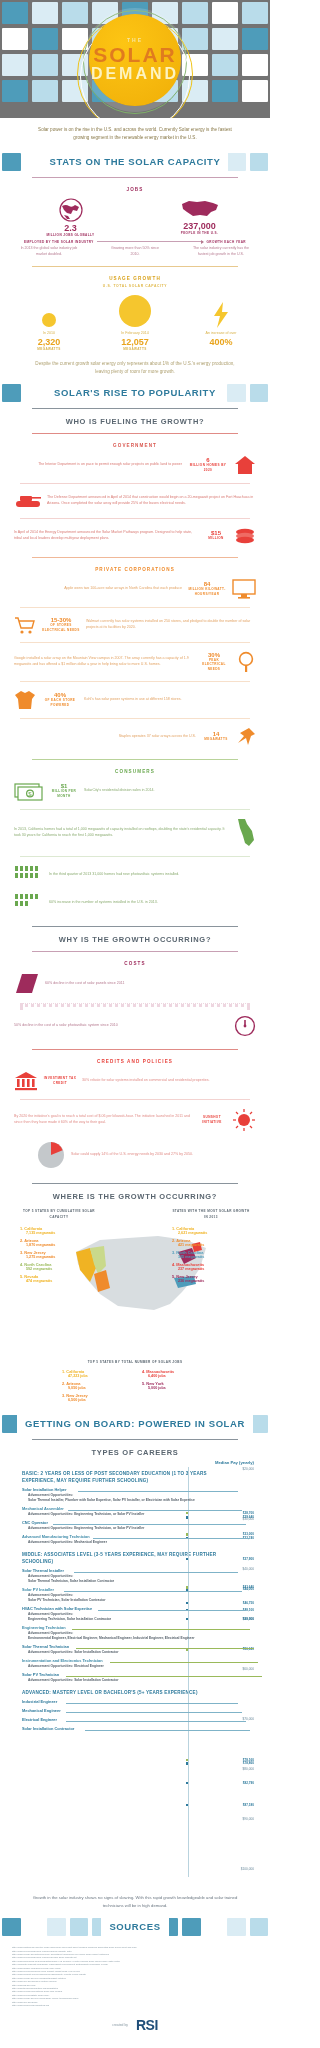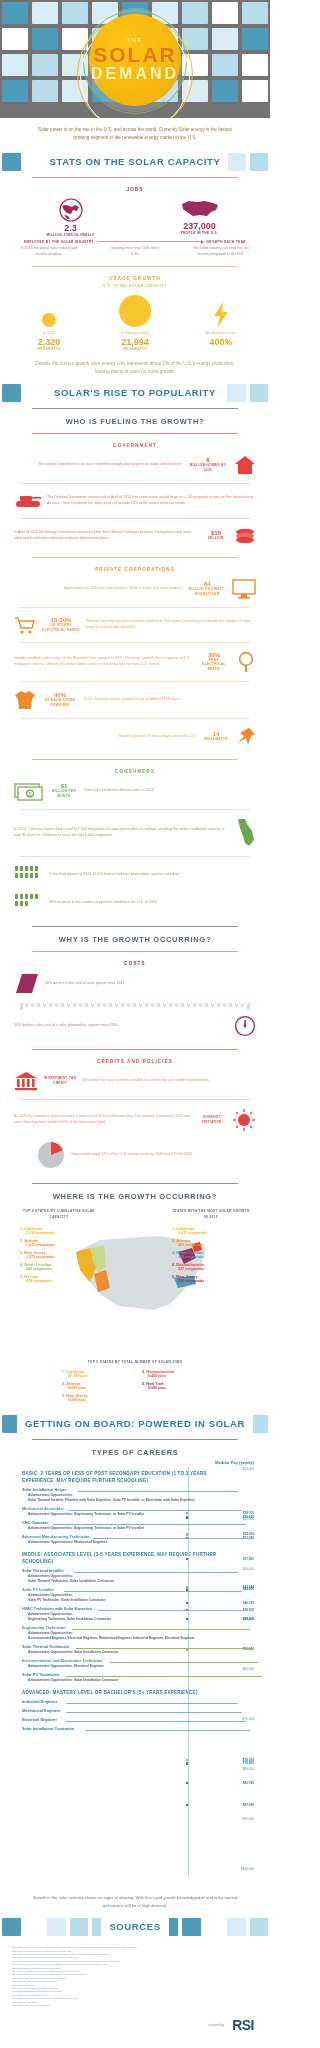--- a/index.html
+++ b/index.html
@@ -65,21 +65,21 @@
   .cline { flex:1; height:1px; background:#c8a0b4; margin:0 3px; position:relative;}
   .cline:after{content:"";position:absolute;right:-1px;top:-1.5px;border-left:3px solid #b5798f;border-top:2px solid transparent;border-bottom:2px solid transparent;}
 
   
   .careers { position:relative; padding:4px 8px 6px; }
   .lvl { font-size:4.6px; font-weight:bold; letter-spacing:0.2px; line-height:7px; margin:6px 0 2px; }
   .job { font-size:3.9px; font-weight:bold; line-height:6px; margin-top:3px; }
   .advt { font-size:3.3px; line-height:5px; padding-left:6px; color:#55606a;}
   .sources { padding:6px 12px 4px; }
   .sources .sline { font-size:2.3px; line-height:3.4px; color:#8899a3; word-break:break-all;}
-  .footer { display:flex; align-items:center; justify-content:flex-end; gap:8px; padding:6px 16px 10px;}
+  .footer { display:flex; align-items:center; justify-content:center; gap:8px; padding:6px 16px 10px;}
   .rsi { font-size:14px; font-weight:bold; color:#1f4e79; letter-spacing:-0.5px;}
   svg { display:block; }
 </style>
 </head>
 <body>
 
 <div class="page">
 
   <div class="hero">
     <div class="tilegrid" id="herotiles">
@@ -210,21 +210,21 @@
     </div>
 
     <div class="jobs3" style="padding-top:3px">
       <div class="col">
         <div class="tiny" style="color:#d9b24a">In 2010</div>
         <div class="big" style="color:#e9a41c">2,320</div>
         <div class="cap" style="color:#d9b24a">MEGAWATTS</div>
       </div>
       <div class="col">
         <div class="tiny" style="color:#d9b24a">In February 2014</div>
-        <div class="big" style="color:#e9a41c">21,994</div>
+        <div class="big" style="color:#e9a41c">12,057</div>
         <div class="cap" style="color:#d9b24a">MEGAWATTS</div>
       </div>
       <div class="col">
         <div class="tiny" style="color:#d9b24a">An increase of over</div>
         <div class="big" style="color:#e9a41c">400%</div>
       </div>
     </div>
 
     <div class="intro" style="padding:8px 18px 6px;color:#b0a273">Despite the current growth solar energy only represents about 1% of the U.S.'s energy production, leaving plenty of room for more growth.</div>
   </div>

